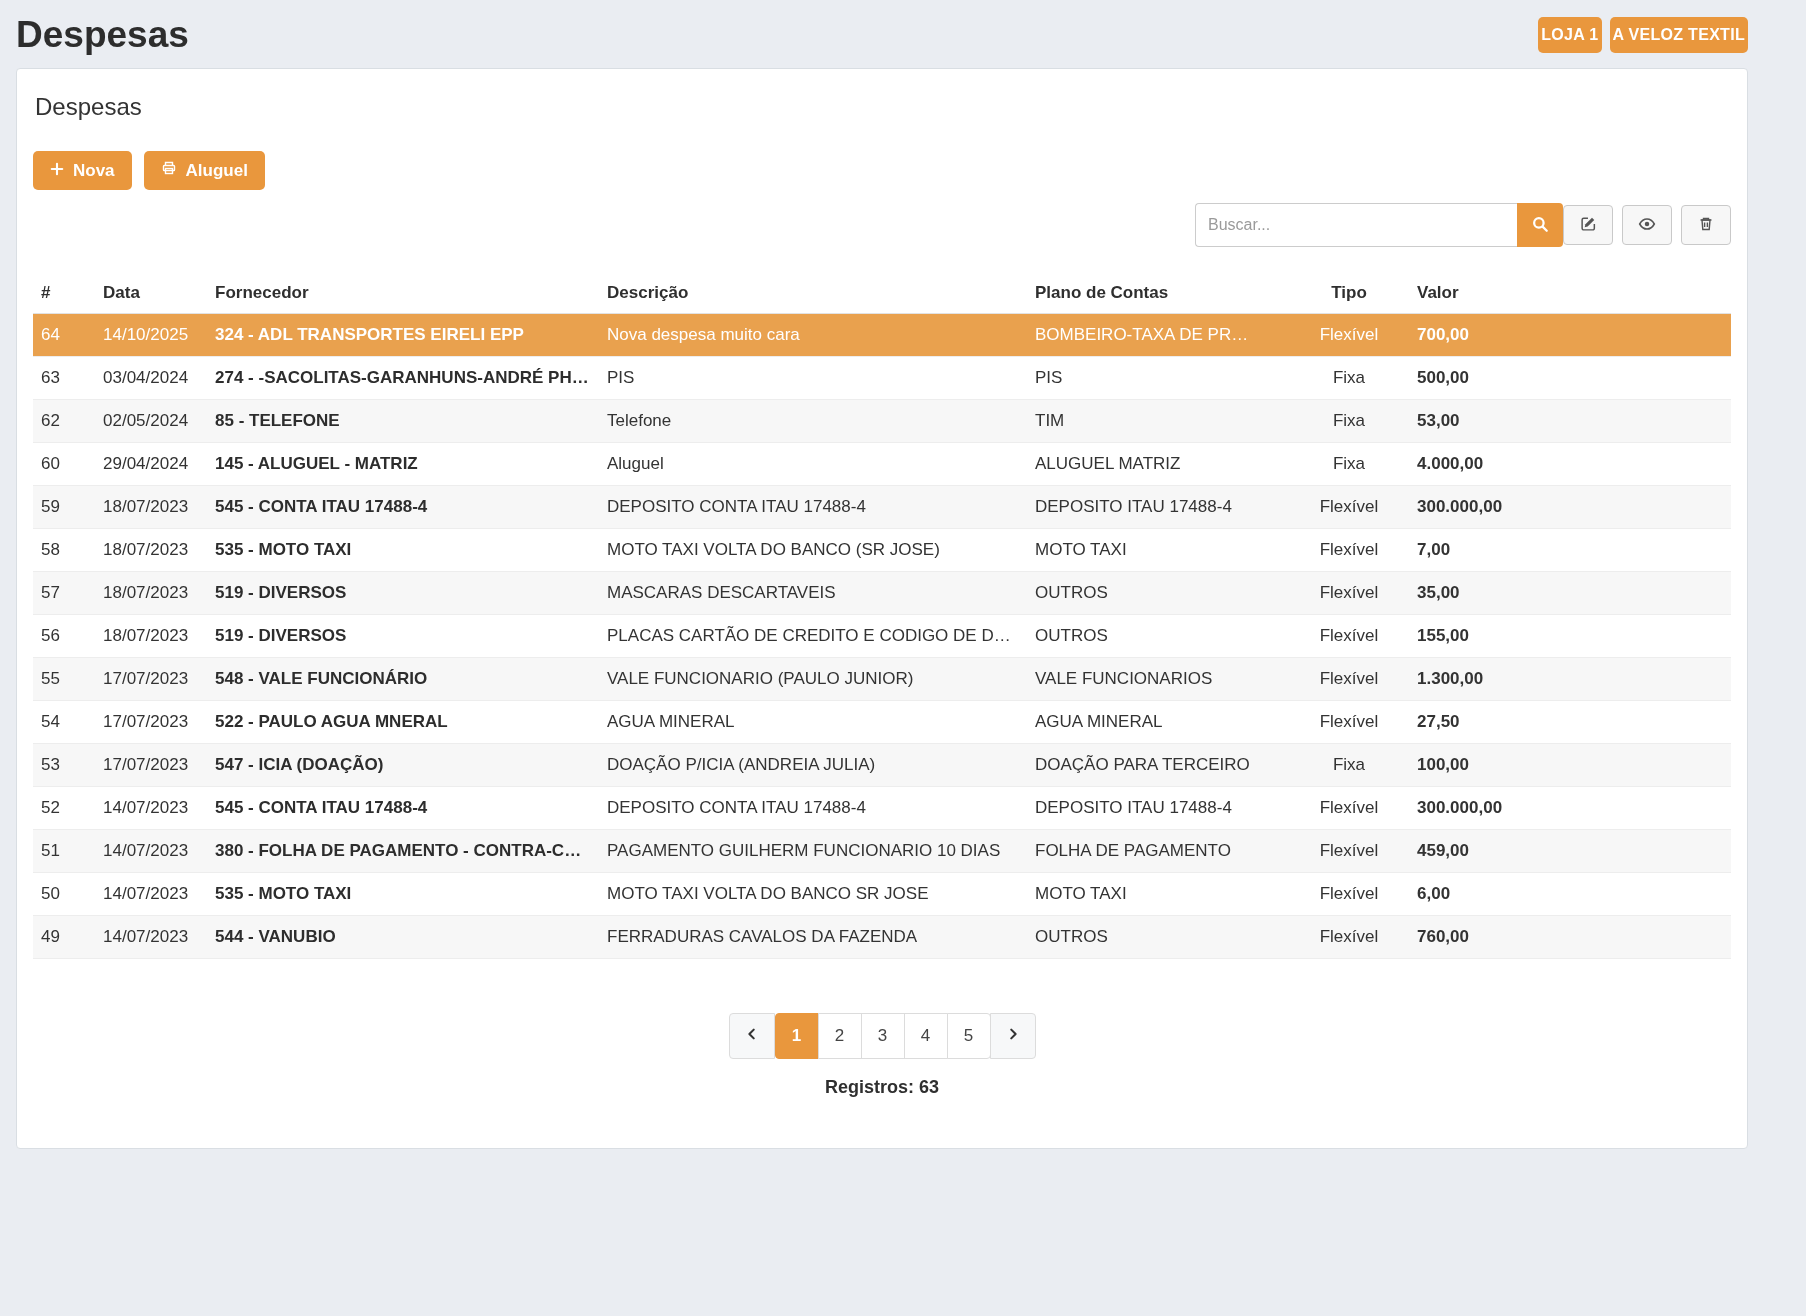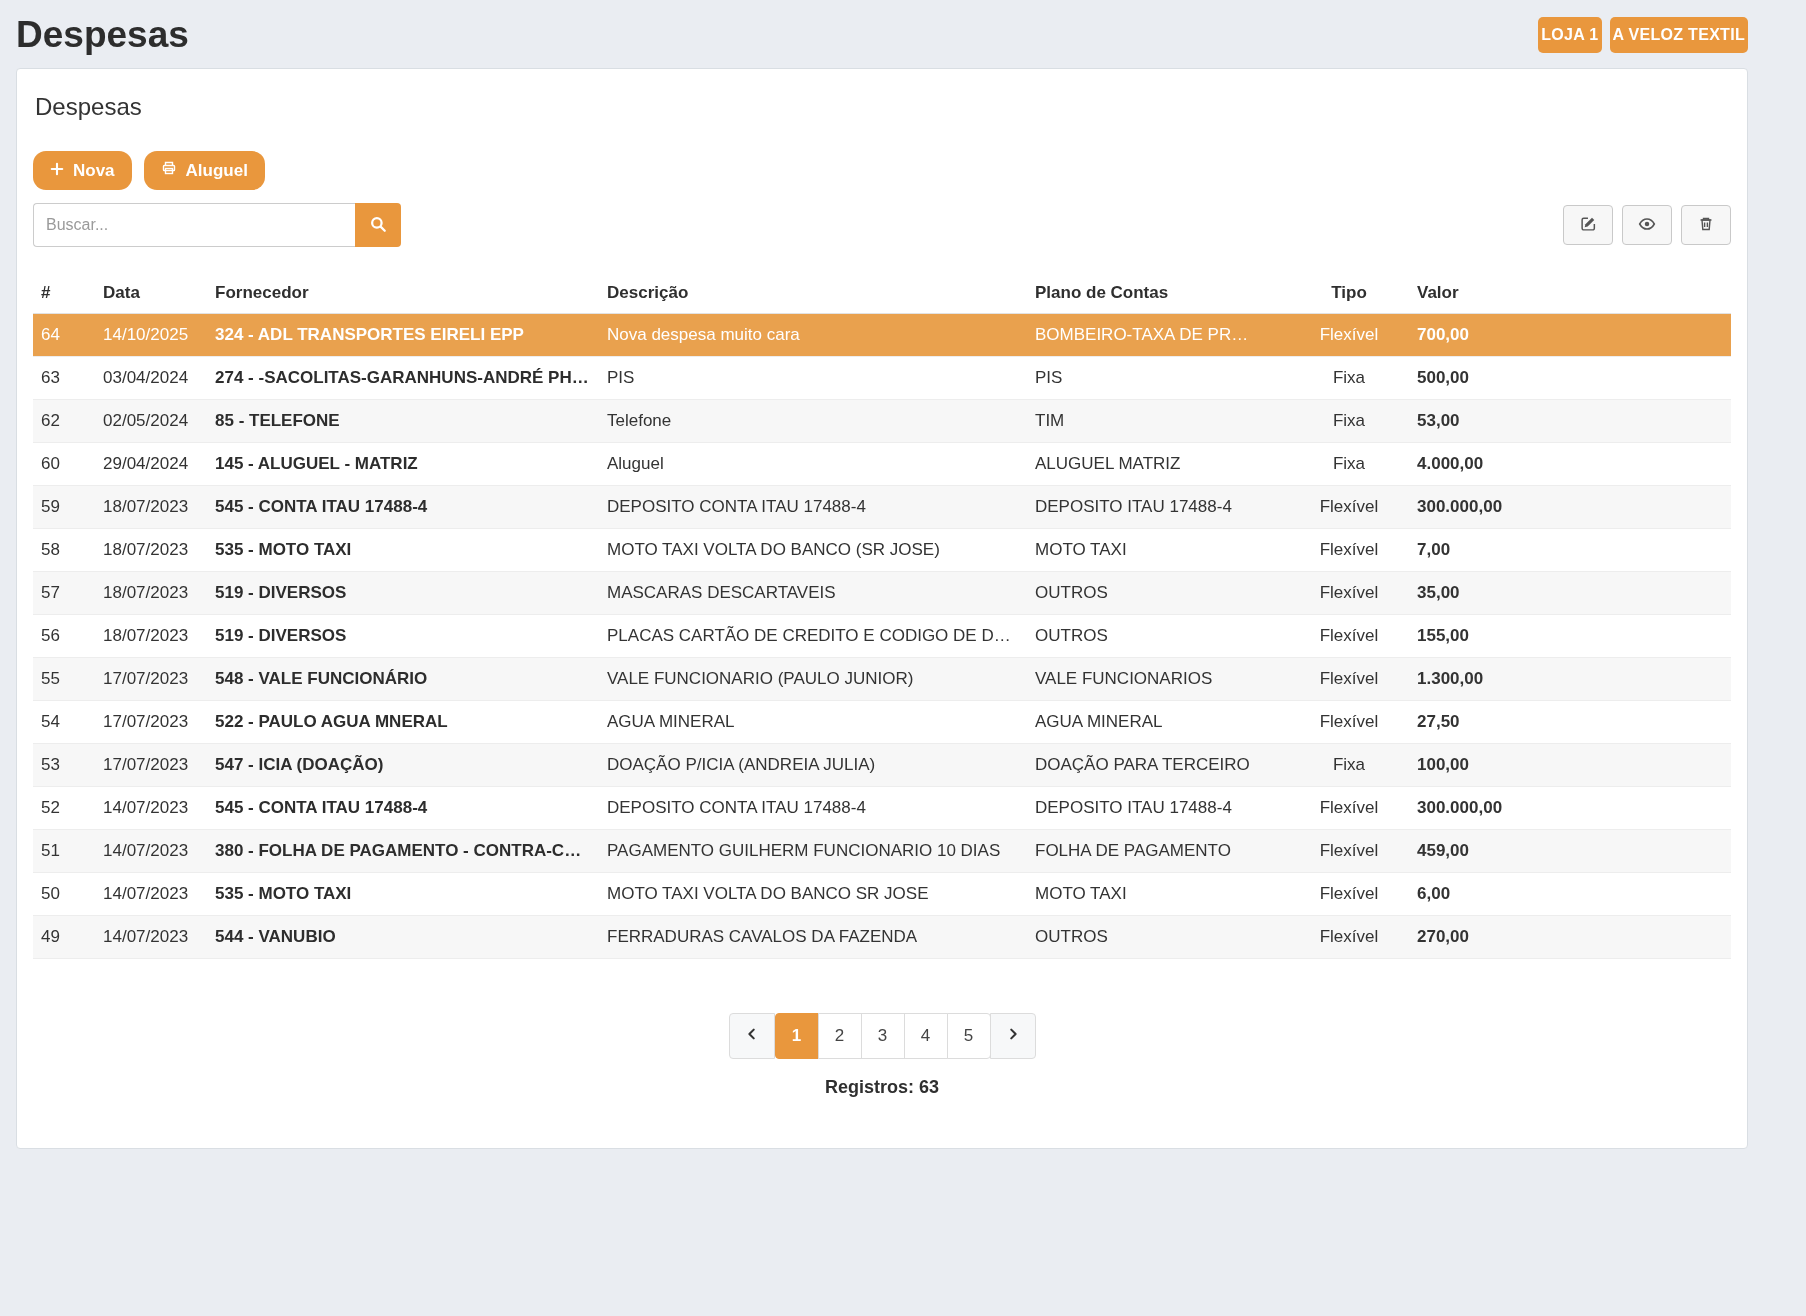--- a/index.html
+++ b/index.html
@@ -28,27 +28,27 @@
 
   
   .card {
     background: #fff; border: 1px solid #d9dee3; border-radius: 4px;
     padding: 0 16px 50px;
   }
   .card-title { font-size: 24px; color: #333; padding: 24px 2px 4px; }
 
   .toolbar { margin-top: 26px; display: flex; gap: 12px; }
   .btn-main {
-    background: #e9973d; color: #fff; border: none; border-radius: 13px;
+    background: #e9973d; color: #fff; border: none; border-radius: 5px;
     font-size: 17px; font-weight: 600; padding: 9px 17px;
     display: inline-flex; align-items: center; gap: 9px; cursor: pointer;
     font-family: inherit;
   }
 
-  .search-row { margin-top: 13px; display: flex; justify-content: space-between; align-items: center; }
+  .search-row { margin-top: 13px; display: flex; justify-content: flex-end; align-items: center; }
   .search-group { display: flex; }
   .search-input {
     width: 322px; height: 44px; border: 1px solid #ccc; border-right: none;
     border-radius: 4px 0 0 4px; padding: 0 12px; font-size: 16px; color: #333;
     outline: none; font-family: inherit;
   }
   .search-input::placeholder { color: #9a9a9a; }
   .search-btn {
     width: 46px; height: 44px; background: #e9973d; border: none;
     border-radius: 0 4px 4px 0; color: #fff;
@@ -324,21 +324,21 @@
             <td class="col-type">Flexível</td>
             <td class="col-value">6,00</td>
           </tr>
           <tr>
             <td class="col-id">49</td>
             <td class="col-date">14/07/2023</td>
             <td class="col-supplier">544 - VANUBIO</td>
             <td class="col-description">FERRADURAS CAVALOS DA FAZENDA</td>
             <td class="col-plan">OUTROS</td>
             <td class="col-type">Flexível</td>
-            <td class="col-value">270,00</td>
+            <td class="col-value">760,00</td>
           </tr>
         </tbody>
     </table>
 
     <div class="pagination-wrap">
       <div class="pagination">
         <button class="page-btn nav">
           <span>
             <svg width="14" height="14" viewBox="0 0 16 16" fill="none" stroke="currentColor" stroke-width="2.4" stroke-linecap="round" stroke-linejoin="round">
                 <path d="M10 3 5 8l5 5"></path>

